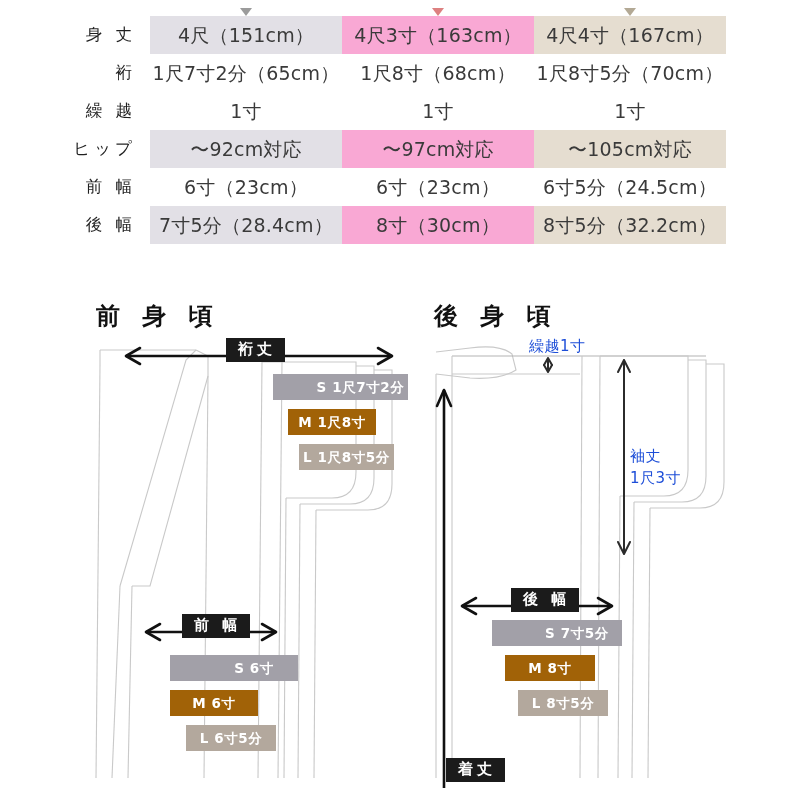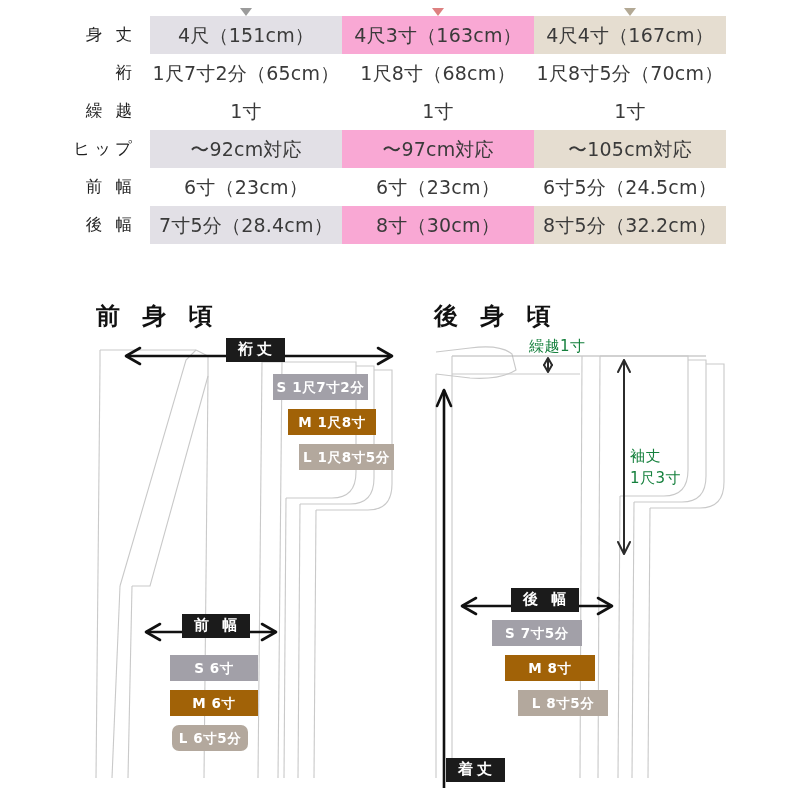--- a/index.html
+++ b/index.html
@@ -117,28 +117,28 @@
     position: absolute;
     color: #fff;
     font-size: 13.5px;
     font-weight: 700;
     letter-spacing: 0.6px;
     white-space: nowrap;
     text-align: center;
     line-height: 26px;
     height: 26px;
   }
-  .badge.s { background: #a2a0a8; }
+  .badge.s { background: #a2a0a8; padding-left: 40px; }
   .badge.m { background: #a16207; }
   .badge.l { background: #b3a89d; text-align: center; }
 
   .plain-label {
     position: absolute;
     font-size: 15px;
-    color: #15803d;
+    color: #1d4ed8;
     letter-spacing: 0.5px;
     white-space: nowrap;
     line-height: 1.35;
     font-weight: 500;
   }
   .plain-label.ctr { text-align: center; }
 </style>
 </head>
 <body>
 
@@ -344,21 +344,21 @@
   <div class="plain-label ctr" style="left:630px; top:182px;">1尺3寸</div>
 
   <div id="yuki-badges">
       <div class="badge s" style="left: 273px; top: 88px; width: 95px;">S 1尺7寸2分</div>
       <div class="badge m" style="left: 288px; top: 123px; width: 88px;">M 1尺8寸</div>
       <div class="badge l" style="left: 299px; top: 158px; width: 95px;">L 1尺8寸5分</div>
     </div>
   <div id="maehaba-badges">
       <div class="badge s" style="left: 170px; top: 369px; width: 88px;">S 6寸</div>
       <div class="badge m" style="left: 170px; top: 404px; width: 88px;">M 6寸</div>
-      <div class="badge l" style="left: 172px; top: 439px; width: 76px; border-radius: 7px;">L 6寸5分</div>
+      <div class="badge l" style="left: 186px; top: 439px; width: 90px;">L 6寸5分</div>
     </div>
   <div id="atohaba-badges">
       <div class="badge s" style="left: 492px; top: 334px; width: 90px;">S 7寸5分</div>
       <div class="badge m" style="left: 505px; top: 369px; width: 90px;">M 8寸</div>
       <div class="badge l" style="left: 518px; top: 404px; width: 90px;">L 8寸5分</div>
     </div>
 
 </section>
 
 </body></html>

